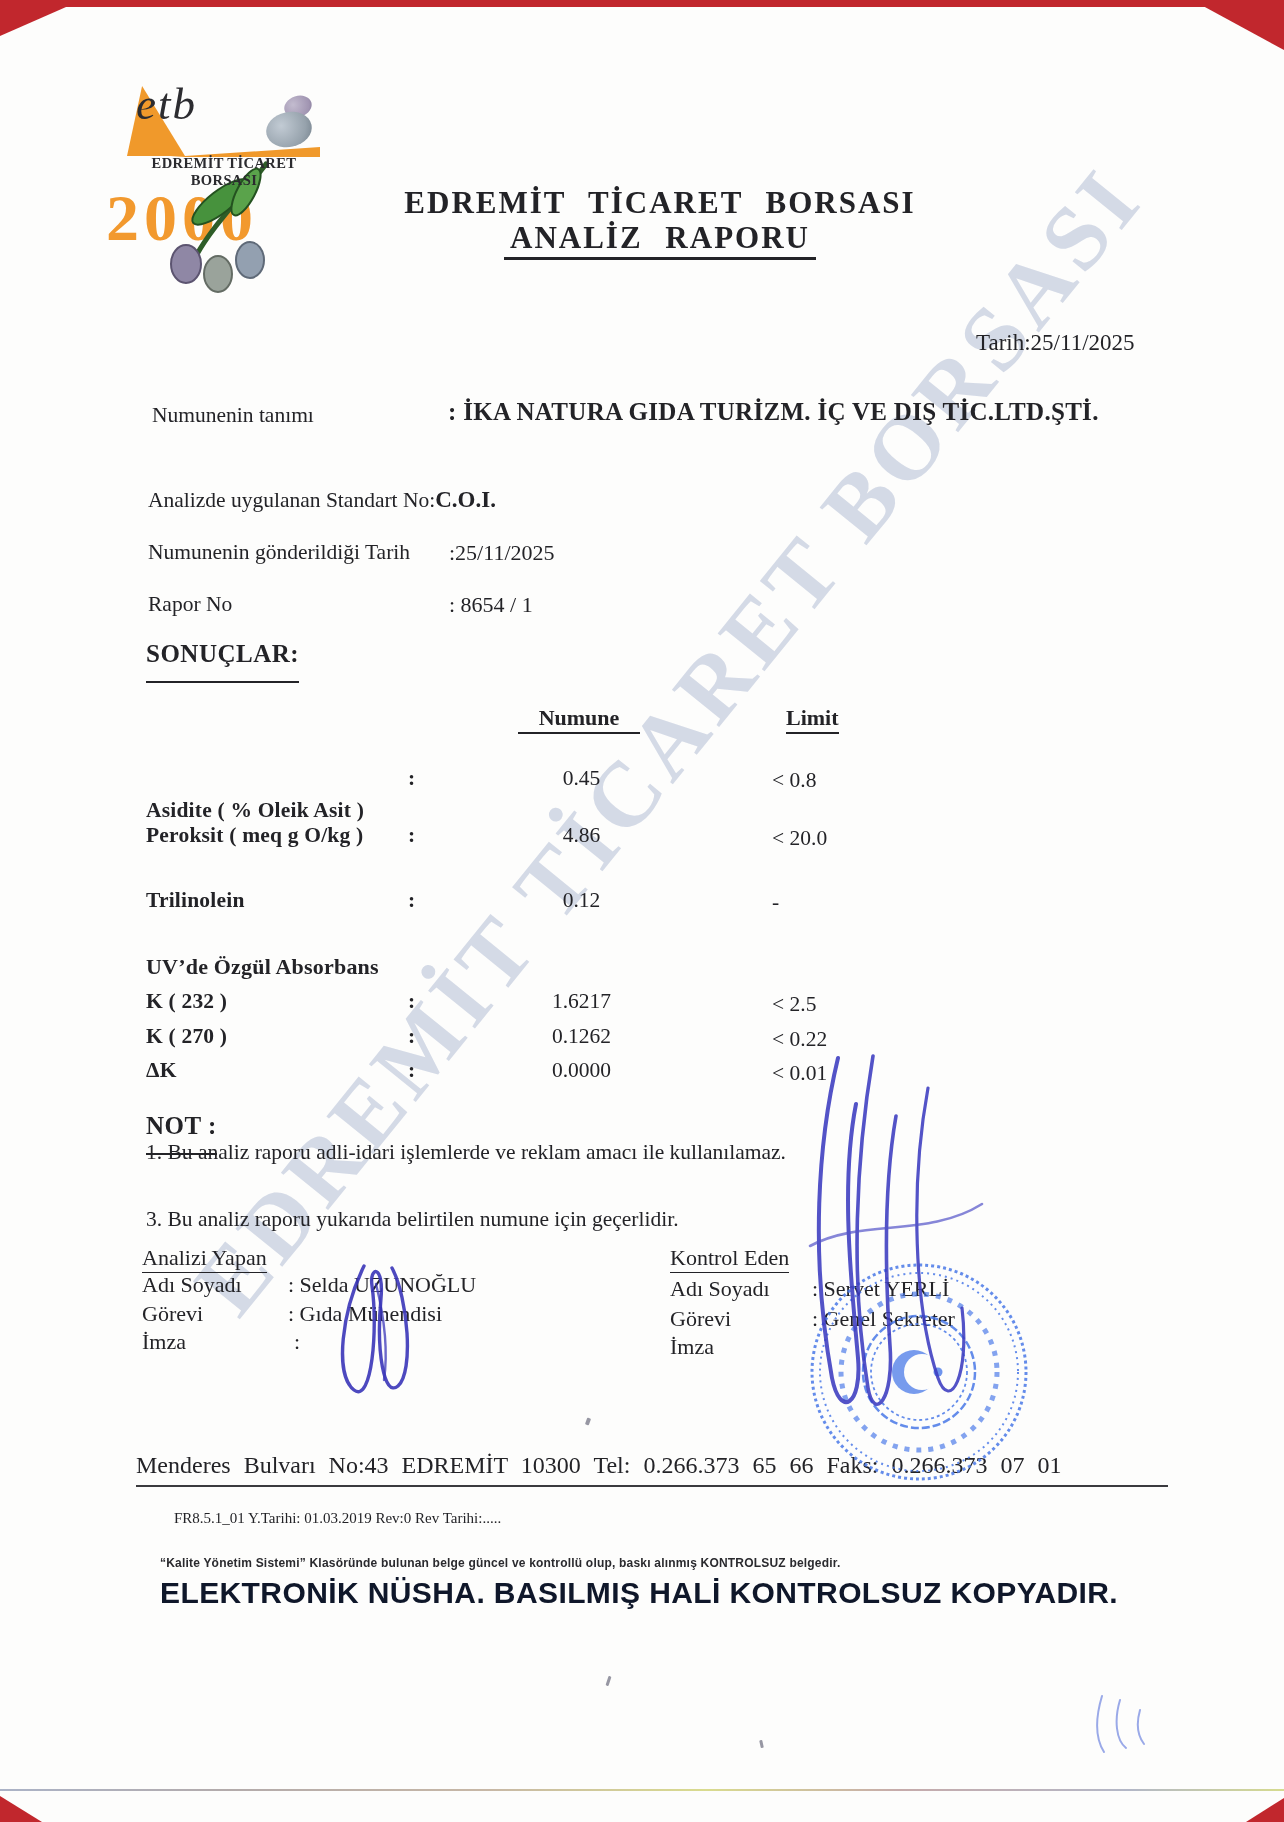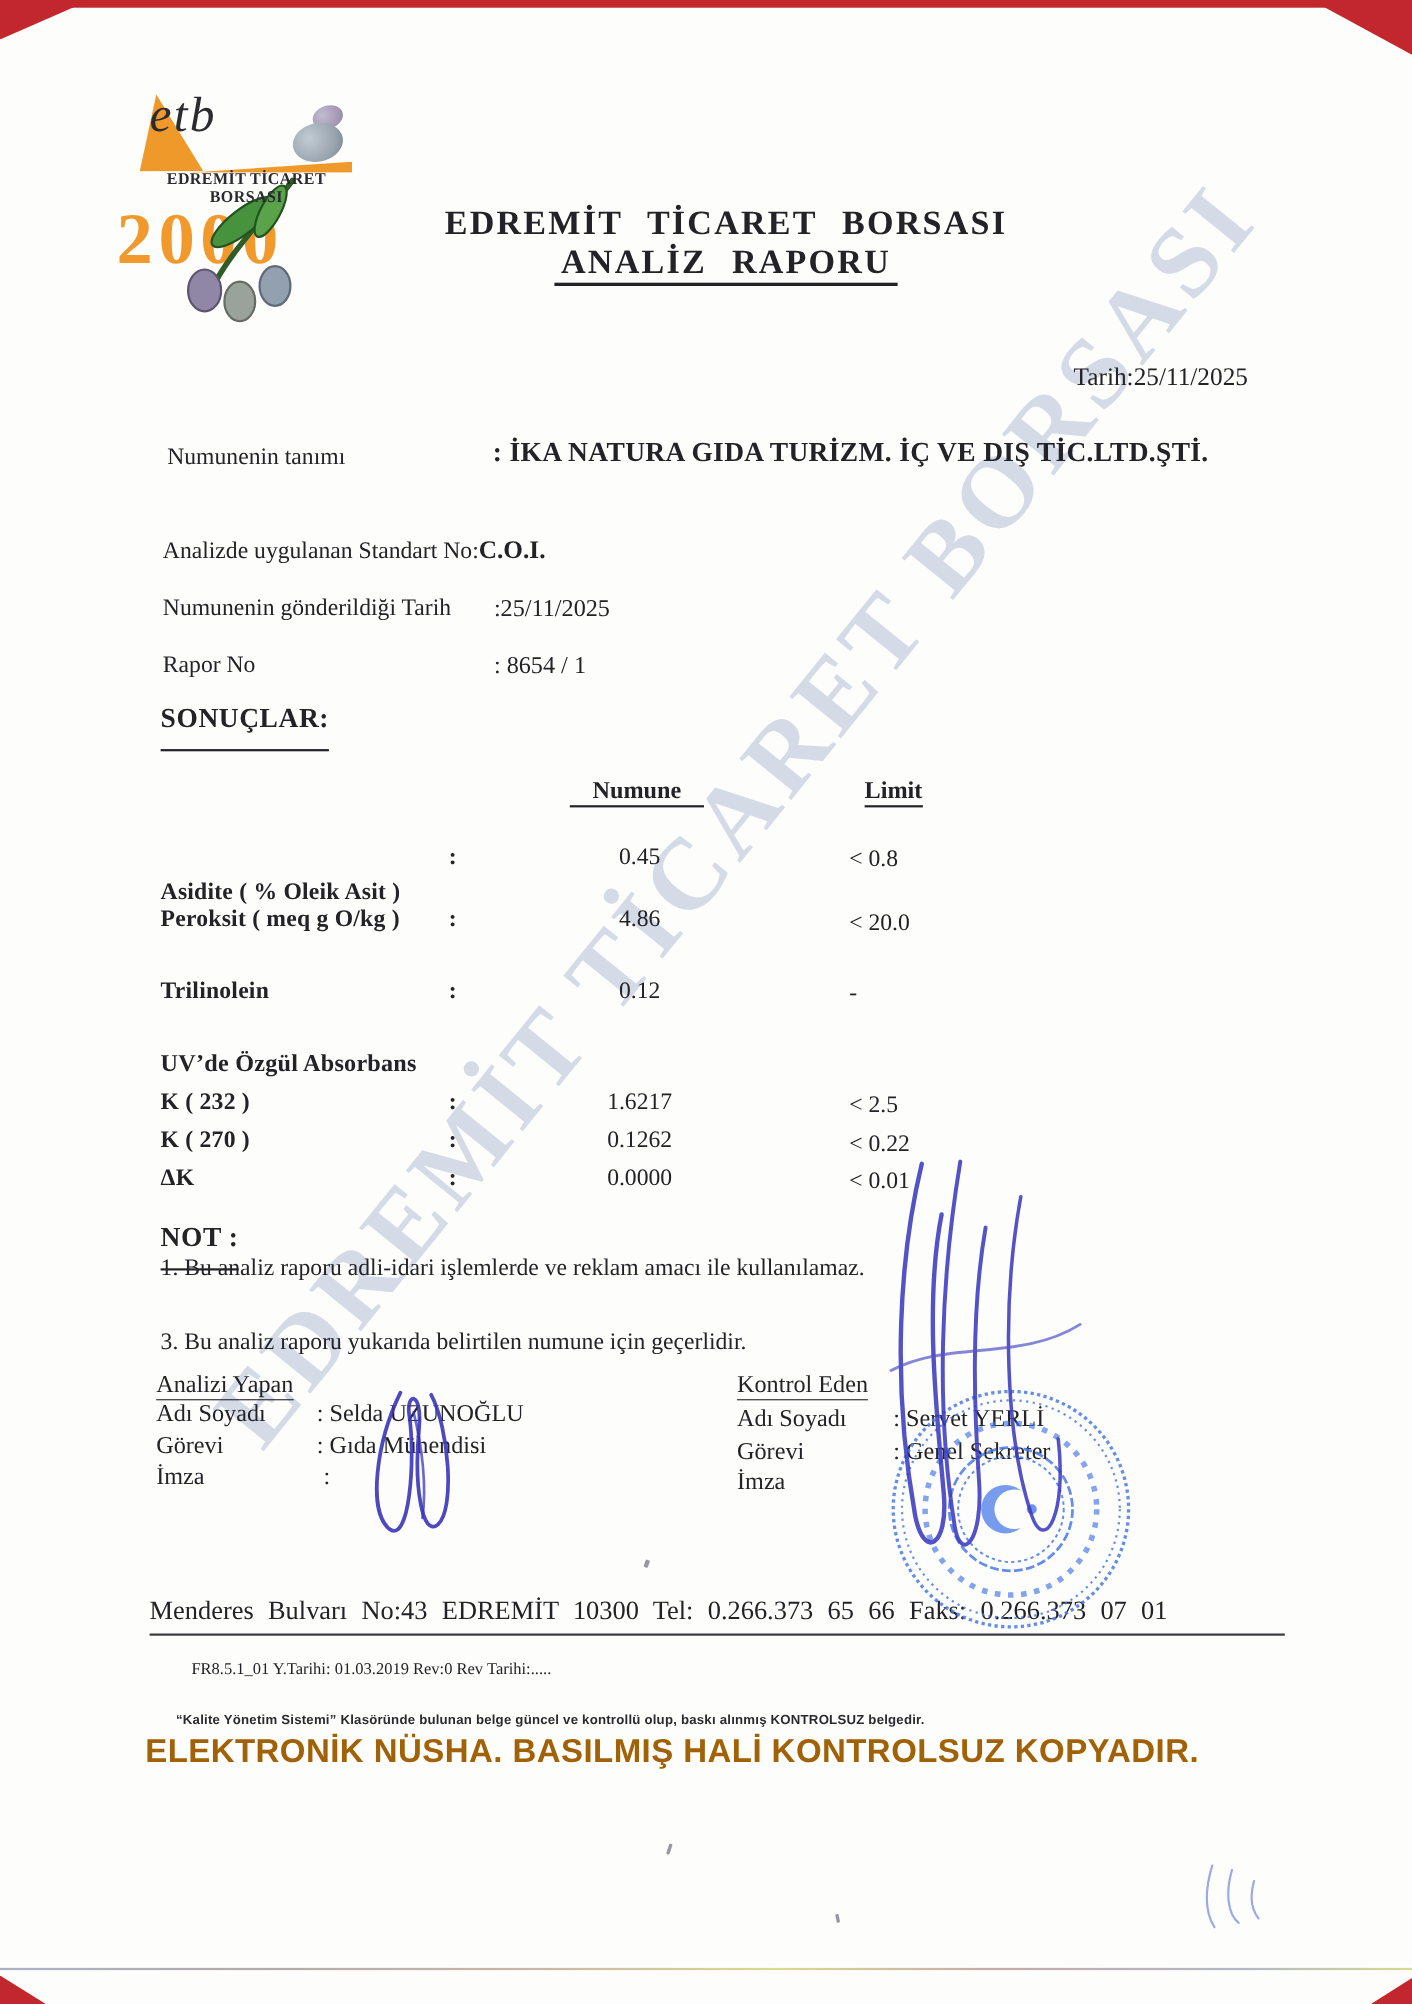--- a/index.html
+++ b/index.html
@@ -47,21 +47,21 @@
   .col-head{font-weight:bold;border-bottom:2.5px solid #232327;padding-bottom:1px;font-size:22px;}
   .rowname{font-size:21.5px;font-weight:bold;letter-spacing:.2px;}
   .rowval{font-size:21.5px;}
   .notes-line{font-size:21.5px;}
   .sig-head{font-size:22px;border-bottom:1.5px solid #232327;padding-bottom:1px;}
   .sig-lbl{font-size:22px;}
   .sig-val{font-size:22px;}
   .address{left:136px;top:1452px;width:1032px;border-bottom:2px solid #3a3a3e;padding-bottom:6px;font-size:24px;word-spacing:7px;}
   .doccode{left:174px;top:1510px;font-size:15px;}
   .quality{left:160px;top:1556px;font-size:12px;font-weight:bold;letter-spacing:.2px;color:#2a2a2e;}
-  .electronic{left:132px;top:1576px;font-size:30px;font-weight:bold;letter-spacing:.4px;color:#a16207;}
+  .electronic{left:160px;top:1576px;font-size:30px;font-weight:bold;letter-spacing:.4px;color:#0f172a;}
   .speck{background:#44445a;border-radius:1px;z-index:4;opacity:.55;}
 </style>
 </head>
 <body>
 
 <div class="page">
 
   <div class="abs watermark serif">EDREMİT TİCARET BORSASI</div>
 
   <div class="abs corner top-strip"></div>

